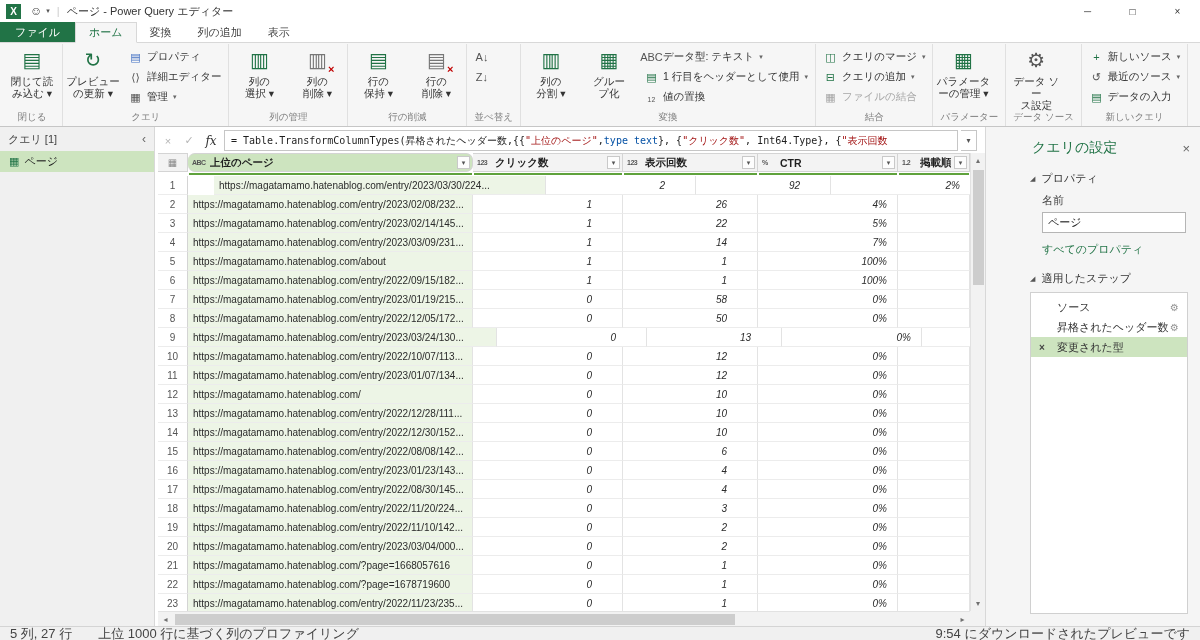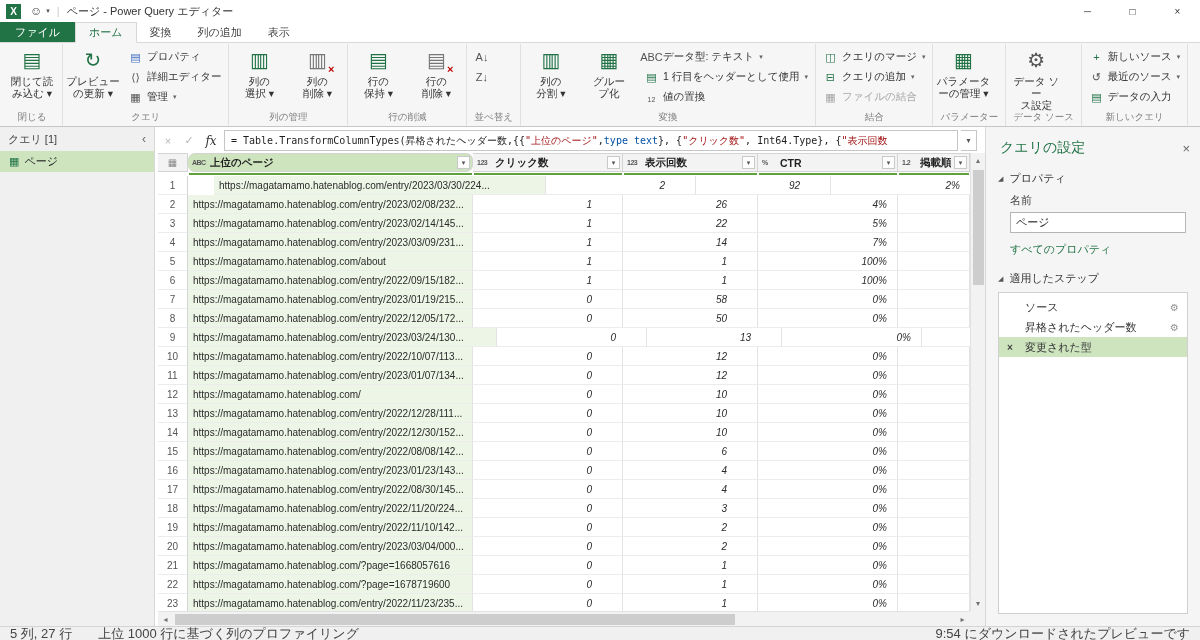--- a/index.html
+++ b/index.html
@@ -83,21 +83,21 @@
   .vscroll { position:absolute; top:0; right:0; bottom:15px; width:15px; background:#f2f2f2; border-left:1px solid #e2e2e2; display:flex; flex-direction:column; align-items:center; }
   .hscroll { position:absolute; left:0; right:15px; bottom:0; height:15px; background:#f2f2f2; border-top:1px solid #e2e2e2; display:flex; align-items:center; }
   .sarrow { width:15px; height:15px; display:flex; align-items:center; justify-content:center; color:#707070; font-size:8px; flex:none; }
   .sarrow.bottom { margin-top:auto; }
   .sarrow.right { margin-left:auto; }
   .vthumb { width:11px; height:115px; background:#cdcdcd; margin-top:2px; }
   .hthumb { height:11px; width:560px; background:#cdcdcd; margin-left:2px; }
   .scorner { position:absolute; right:0; bottom:0; width:15px; height:15px; background:#f2f2f2; }
 
   
-  .rpanel { width:215px; background:#f5f5f5; border-left:1px solid #d8d8d8; display:flex; flex-direction:column; }
+  .rpanel { width:215px; background:#f5f5f5; border-left:1px solid #d8d8d8; display:flex; flex-direction:column;padding-left:32px; }
   .rp-title-row { display:flex; align-items:center; padding:12px 10px 8px 14px; }
   .rp-title { color:#217346; font-size:14px; }
   .rp-close { margin-left:auto; color:#666; font-size:13px; }
   .rp-sec-head { display:flex; align-items:center; gap:6px; color:#333; font-size:11px; padding:6px 12px 2px 12px; }
   .tri { color:#555; font-size:7px; }
   .rp-body { padding:2px 14px 4px 24px; }
   .rp-label { color:#444; margin:3px 0 4px 0; }
   .rp-input { width:100%; height:21px; border:1px solid #b5b5b5; background:#fff; padding:0 5px; font-size:11px; font-family:"Liberation Sans","DejaVu Sans",sans-serif; color:#222; }
   .rp-link { color:#217346; margin:9px 0 4px 0; cursor:default; }
   .steps-box { flex:1; margin:4px 12px 12px 12px; border:1px solid #d0d0d0; background:#fff; overflow:hidden; display:flex; flex-direction:column; padding:4px 0; }

